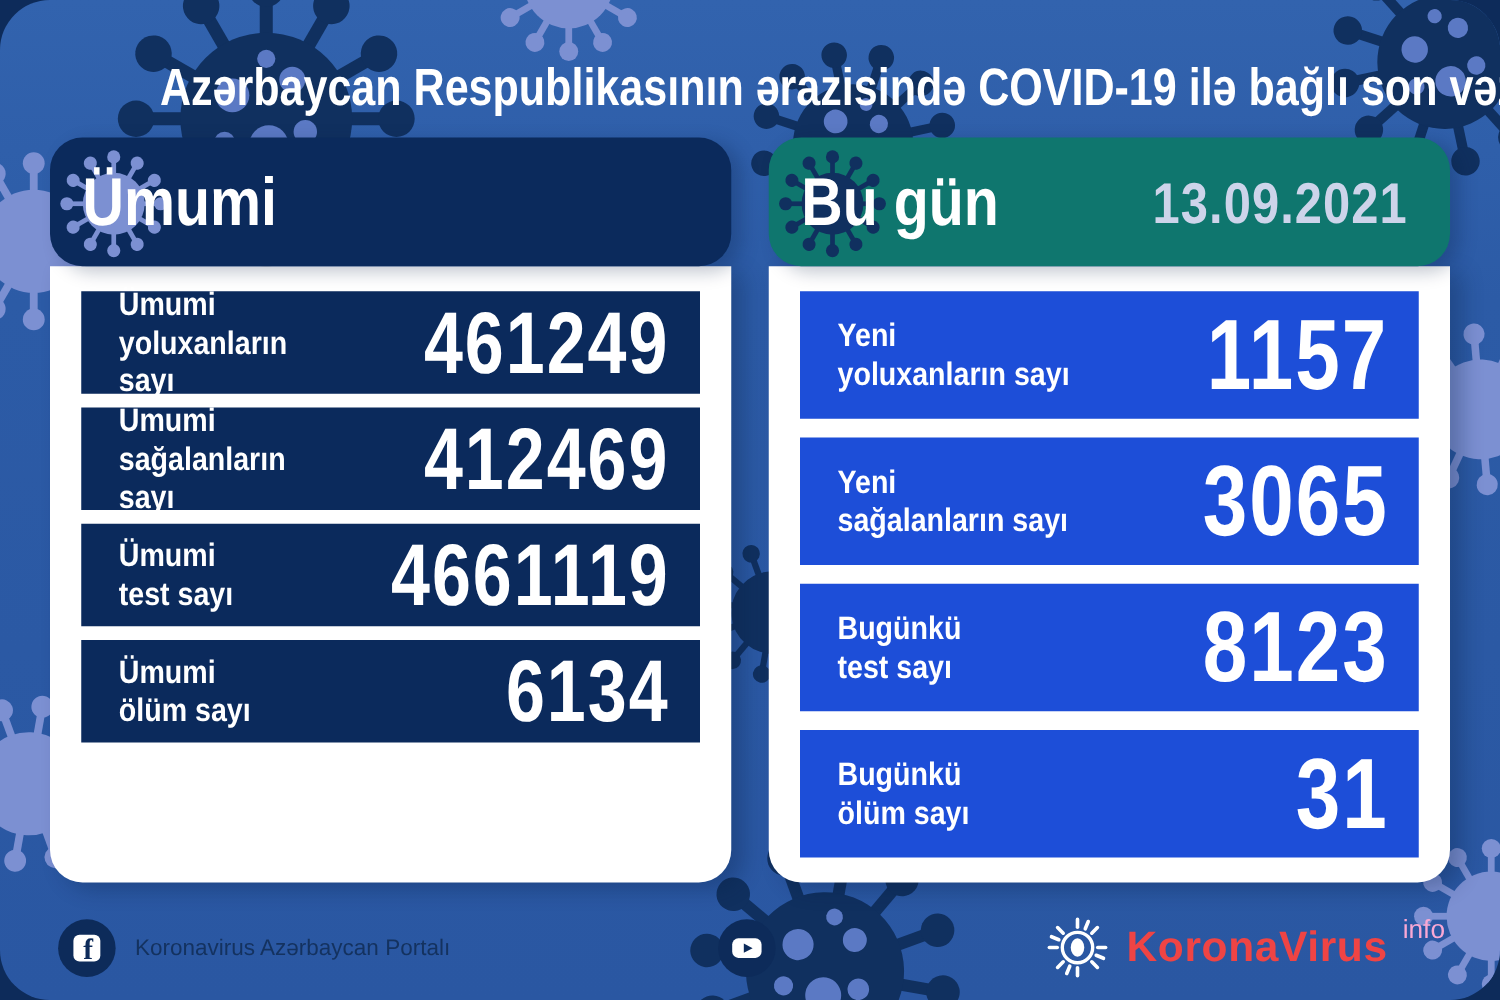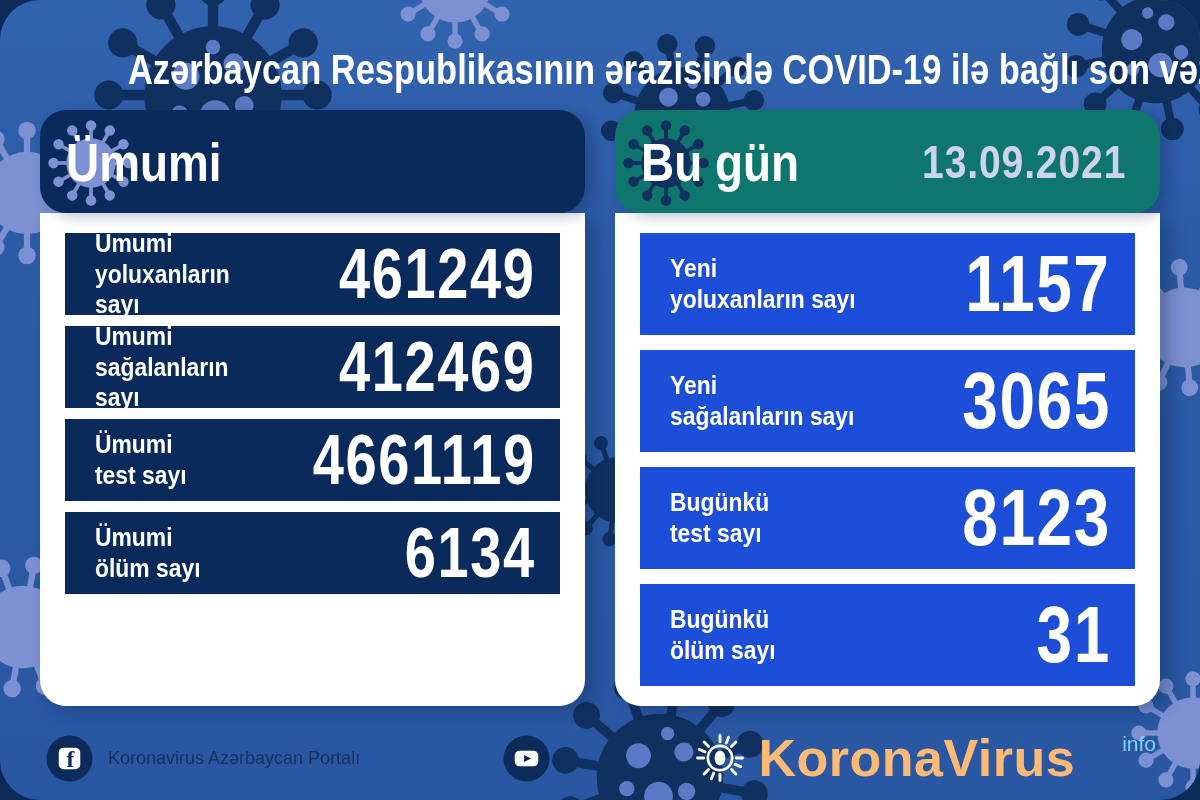--- a/index.html
+++ b/index.html
@@ -53,22 +53,22 @@
 
   .footer { position:absolute; left:0; right:0; top:716px; height:84px; z-index:3;
             display:flex; align-items:center; padding:0 44px 0 46px; box-sizing:border-box; }
   .social { display:flex; align-items:center; gap:15px; cursor:pointer; }
   .social + .social, .brand { margin-left:auto; }
   .social-label { color:#14325f; font-size:18px; }
   .social-icon { width:47px; height:47px; flex:0 0 auto; }
 
   .brand { display:flex; align-items:center; gap:12px; cursor:pointer; }
   .brand-icon { width:54px; height:54px; }
-  .brand-text { color:#fdba74; font-size:52px; font-weight:700; letter-spacing:0.5px; }
-  .brand-suffix { color:#7dd3fc; font-size:21px; transform:translateY(-14px);margin-left:35px; }
+  .brand-text { color:#ef4444; font-size:34px; font-weight:700; letter-spacing:0.5px; }
+  .brand-suffix { color:#f9a8d4; font-size:21px; transform:translateY(-14px); }
 
   .hidden-defs { position:absolute; width:0; height:0; overflow:hidden; }
 </style>
 </head>
 <body>
 
 <svg class="hidden-defs" aria-hidden="true">
   <defs>
     <symbol id="virus-plain" viewBox="0 0 120 120">
       <g>

